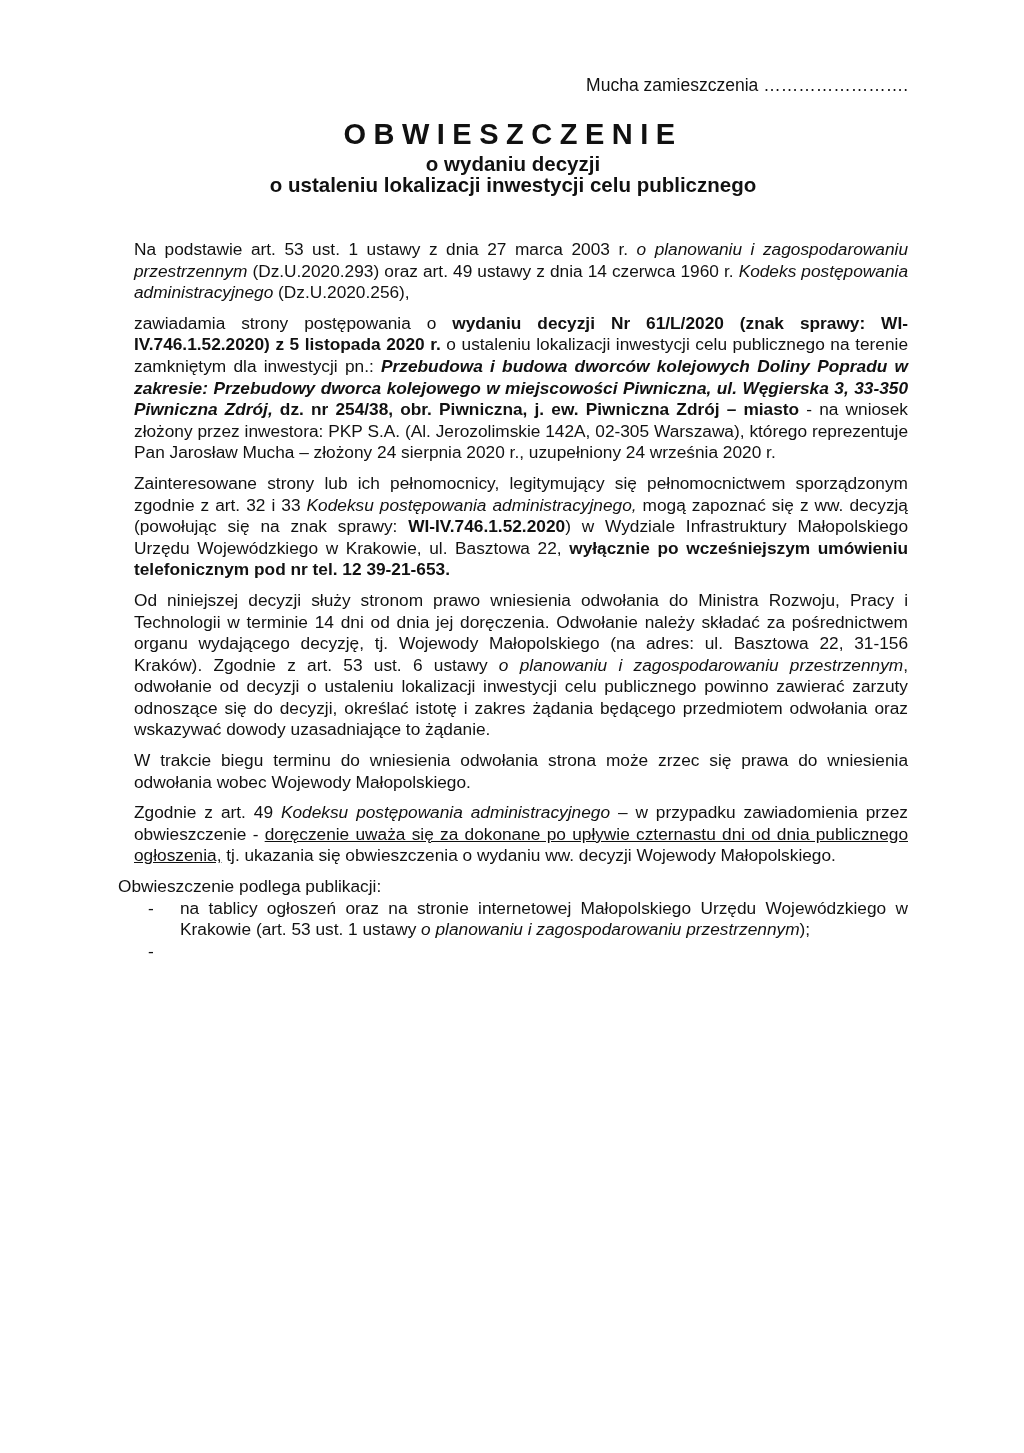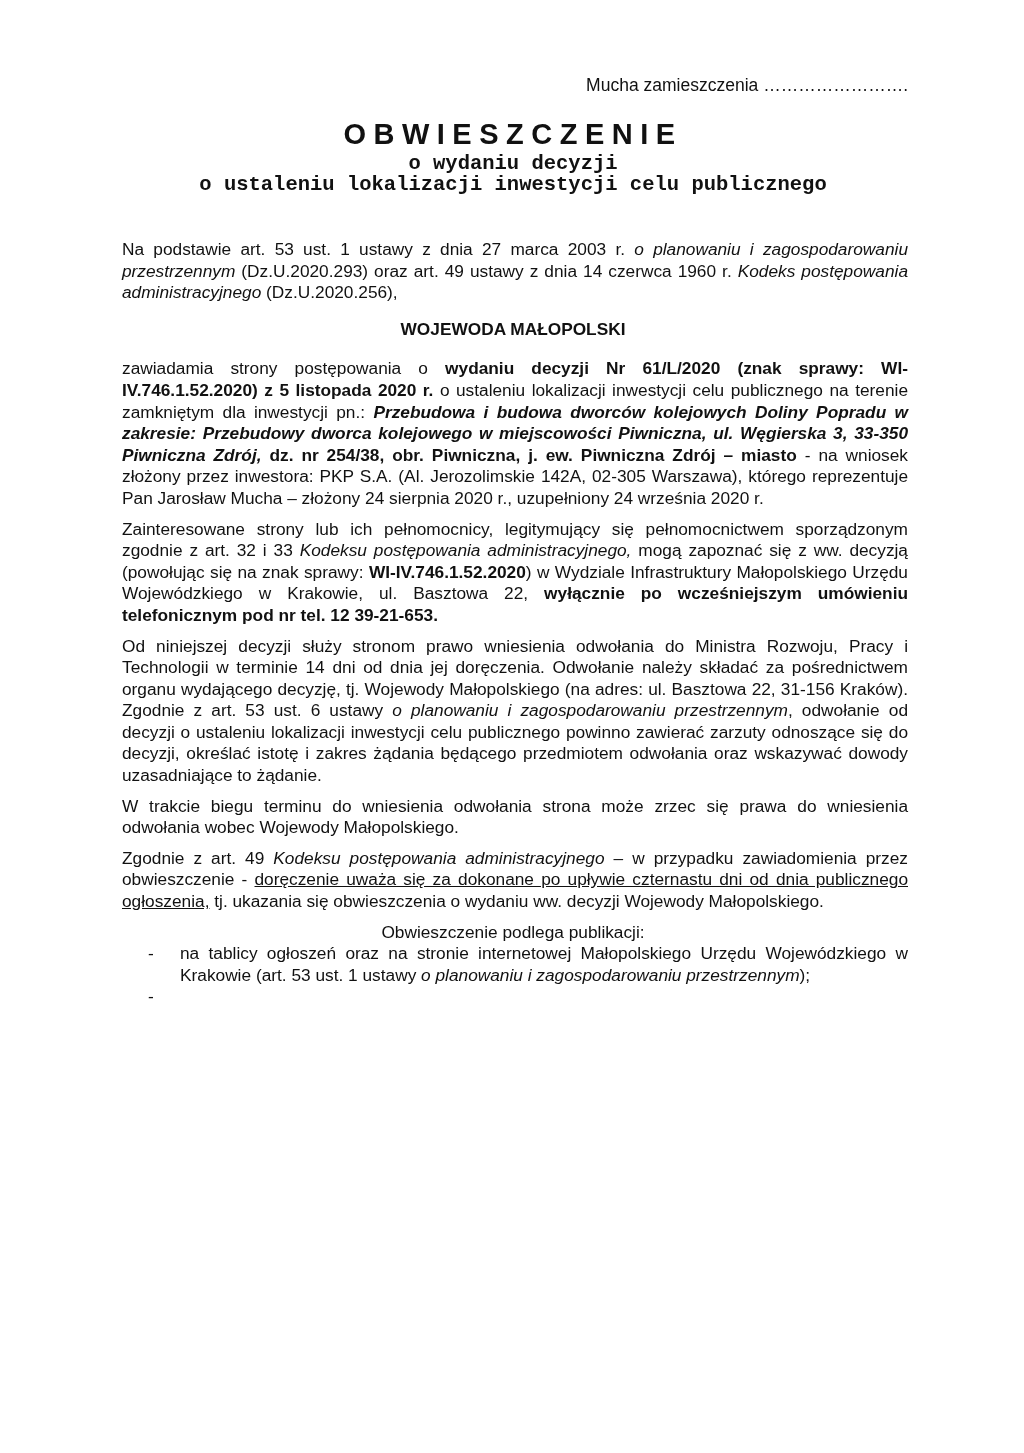--- a/index.html
+++ b/index.html
@@ -3,54 +3,53 @@
 <meta charset="utf-8">
 <style>
   html, body { margin: 0; padding: 0; background: #ffffff; }
   body { width: 1024px; height: 1453px; position: relative; overflow: hidden;
          font-family: "Liberation Sans", sans-serif; color: #111111; }
   .page { position: absolute; left: 118px; top: 0; width: 790px; }
   .date-line { position: absolute; top: 74px; right: 0; font-size: 17.5px; line-height: 22px; }
   .title { position: absolute; top: 119px; left: 0; width: 790px; text-align: center;
            font-size: 29px; font-weight: bold; letter-spacing: 7.5px; line-height: 30px; }
   .subtitle { position: absolute; left: 0; width: 790px; text-align: center;
-              font-size: 20.5px; font-weight: bold; line-height: 26px; font-family: Liberation Mono, monospace; }
+              font-size: 20.5px; font-weight: bold; line-height: 26px; }
   .sub1 { top: 151px; }
   .sub2 { top: 172px; }
   .body { position: absolute; top: 239px; left: 0; width: 790px;
           font-size: 17.3px; line-height: 21.6px; text-align: justify; }
-  .para { margin: 0 0 9px 4px; }
+  .para { margin: 0 0 9px 16px; }
   .heading { text-align: center; font-weight: bold; margin: 15px 0 18px 0; font-size: 17.3px; }
   .b { font-weight: bold; }
   .i { font-style: italic; }
   .u { text-decoration: underline; }
   .list { margin: 0; padding: 0; list-style: none; }
   .list li { position: relative; padding-left: 62px; }
   .list li .dash { position: absolute; left: 30px; top: 0; }
 </style>
 </head>
 <body>
 
 <div class="page">
   <div class="date-line">Mucha zamieszczenia …………………….</div>
 
   <div class="title">OBWIESZCZENIE</div>
   <div class="subtitle sub1">o wydaniu decyzji</div>
   <div class="subtitle sub2">o ustaleniu lokalizacji inwestycji celu publicznego</div>
 
   <div class="body">
     <p class="para"><span>Na podstawie art. 53 ust. 1 ustawy z dnia 27 marca 2003 r. </span><span class="i">o planowaniu i zagospodarowaniu przestrzennym</span><span> (Dz.U.2020.293) oraz art. 49 ustawy z dnia 14 czerwca 1960 r. </span><span class="i">Kodeks postępowania administracyjnego</span><span> (Dz.U.2020.256),</span></p>
-    <p class="heading">WOJEWODA MAŁOPOLSKI</p>
     <p class="para"><span>zawiadamia strony postępowania o </span><span class="b">wydaniu decyzji Nr 61/L/2020 (znak sprawy: WI-IV.746.1.52.2020) z 5 listopada 2020 r.</span><span> o ustaleniu lokalizacji inwestycji celu publicznego na terenie zamkniętym dla inwestycji pn.: </span><span class="b i">Przebudowa i budowa dworców kolejowych Doliny Popradu w zakresie: Przebudowy dworca kolejowego w miejscowości Piwniczna, ul. Węgierska 3, 33-350 Piwniczna Zdrój,</span><span class="b"> dz. nr 254/38, obr. Piwniczna, j. ew. Piwniczna Zdrój – miasto</span><span> - na wniosek złożony przez inwestora: PKP S.A. (Al. Jerozolimskie 142A, 02-305 Warszawa), którego reprezentuje Pan Jarosław Mucha – złożony 24 sierpnia 2020 r., uzupełniony 24 września 2020 r.</span></p>
     <p class="para"><span>Zainteresowane strony lub ich pełnomocnicy, legitymujący się pełnomocnictwem sporządzonym zgodnie z art. 32 i 33 </span><span class="i">Kodeksu postępowania administracyjnego,</span><span> mogą zapoznać się z ww. decyzją (powołując się na znak sprawy: </span><span class="b">WI-IV.746.1.52.2020</span><span>) w Wydziale Infrastruktury Małopolskiego Urzędu Wojewódzkiego w Krakowie, ul. Basztowa 22, </span><span class="b">wyłącznie po wcześniejszym umówieniu telefonicznym  pod nr tel. 12 39-21-653.</span></p>
     <p class="para"><span>Od niniejszej decyzji służy stronom prawo wniesienia odwołania do Ministra Rozwoju, Pracy i Technologii w terminie 14 dni od dnia jej doręczenia. Odwołanie należy składać za pośrednictwem organu wydającego decyzję, tj. Wojewody Małopolskiego (na adres: ul. Basztowa 22, 31-156 Kraków). Zgodnie z art. 53 ust. 6 ustawy </span><span class="i">o planowaniu i zagospodarowaniu przestrzennym</span><span>, odwołanie od decyzji o ustaleniu lokalizacji inwestycji celu publicznego powinno zawierać zarzuty odnoszące się do decyzji, określać istotę i zakres żądania będącego przedmiotem odwołania oraz wskazywać dowody uzasadniające to żądanie.</span></p>
     <p class="para"><span>W trakcie biegu terminu do wniesienia odwołania strona może zrzec się prawa do wniesienia odwołania wobec Wojewody Małopolskiego.</span></p>
     <p class="para"><span>Zgodnie z art. 49 </span><span class="i">Kodeksu postępowania administracyjnego</span><span> – w przypadku zawiadomienia przez obwieszczenie - </span><span class="u">doręczenie uważa się za dokonane po upływie czternastu dni od dnia publicznego ogłoszenia,</span><span> tj. ukazania się obwieszczenia o wydaniu ww. decyzji Wojewody Małopolskiego.</span></p>
     <div>
-      <div style="text-align:center">Obwieszczenie podlega publikacji:</div>
+      <div style="text-align:left">Obwieszczenie podlega publikacji:</div>
       <ul class="list">
         <li>
           <span class="dash">-</span>
           <span><span>na tablicy ogłoszeń oraz na stronie internetowej Małopolskiego Urzędu Wojewódzkiego w Krakowie (art. 53 ust. 1 ustawy </span><span class="i">o planowaniu i zagospodarowaniu przestrzennym</span><span>);</span></span>
         </li>
         <li>
           <span class="dash">-</span>
         </li>
       </ul>
     </div>

